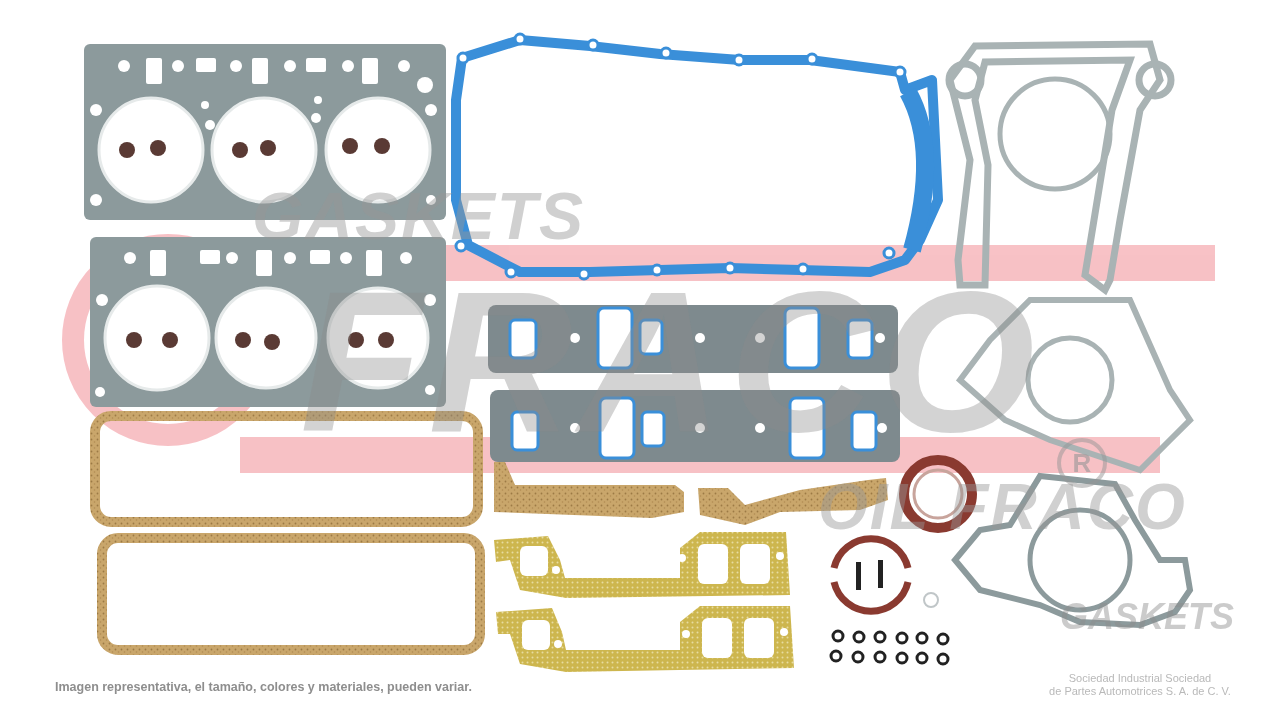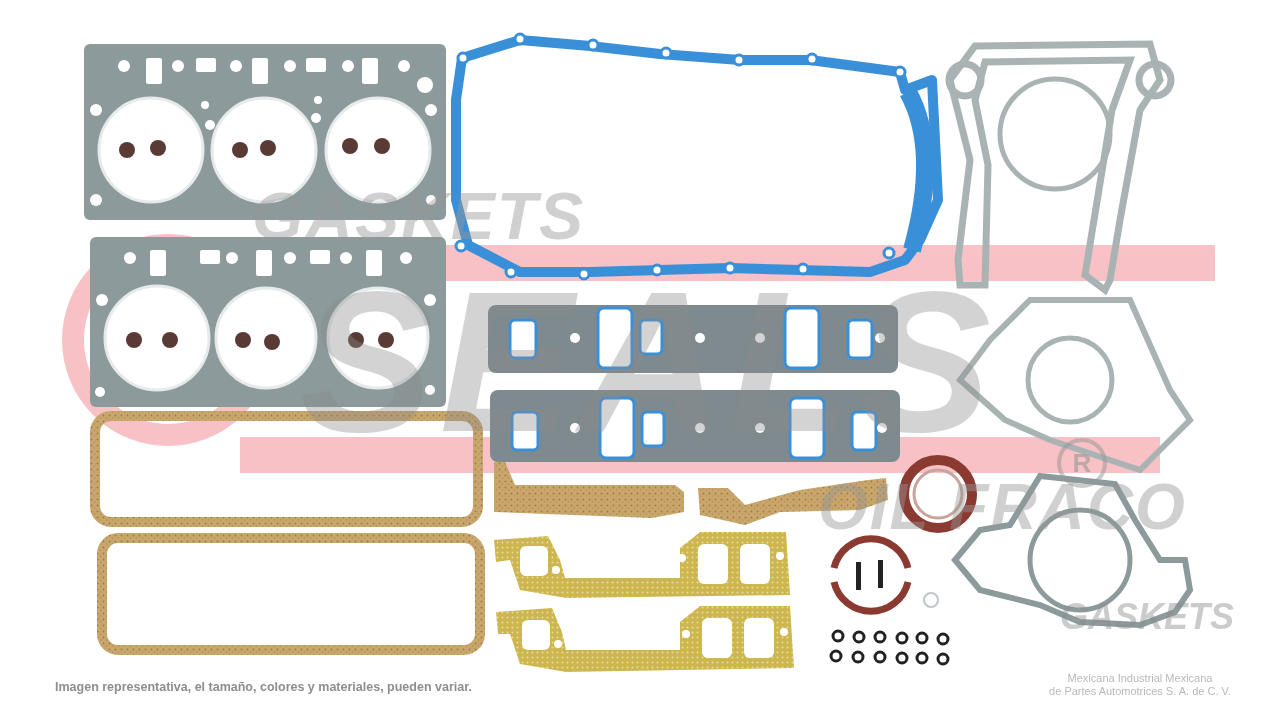--- a/index.html
+++ b/index.html
@@ -237,23 +237,23 @@
         <circle cx="943" cy="659" r="5"></circle>
   </g>
 
   <g fill="none" stroke="#8c9a9c" stroke-width="6">
     <path d="M1040 476 L1115 484 L1135 520 L1160 560 L1185 560 L1190 590 L1175 612 L1140 625 L1080 622 L1040 605 L980 590 L955 560 L980 530 L1010 525 Z"></path>
     <circle cx="1080" cy="560" r="50" stroke-width="5"></circle>
   </g>
 </svg>
 
 <div class="wm-text wm-gaskets">GASKETS</div>
-<div class="wm-text wm-fraco">SEALS</div>
+<div class="wm-text wm-fraco">FRACO</div>
 <div class="wm-text wm-oilseals">OIL FRACO</div>
 <div class="wm-reg">R</div>
 <div class="wm-simepa">GASKETS</div>
 
 <div class="disclaimer">Imagen representativa, el tamaño, colores y materiales, pueden variar.</div>
 <div class="company">
-  <div>Mexicana Industrial Mexicana</div>
+  <div>Sociedad Industrial Sociedad</div>
   <div>de Partes Automotrices S. A. de C. V.</div>
 </div>
 </div>
 
 </body></html>

